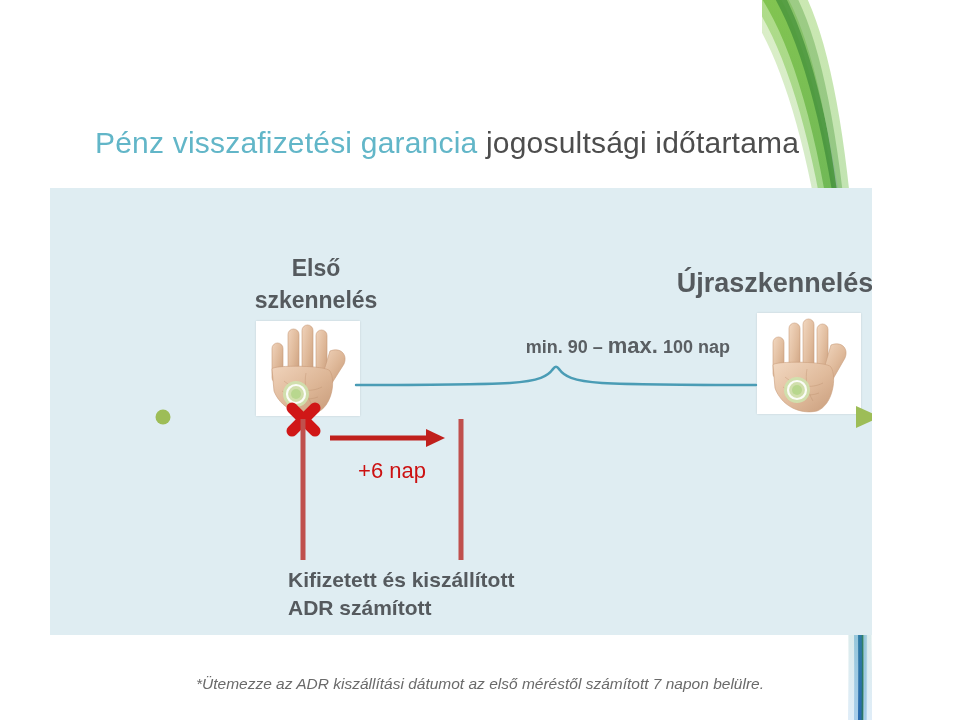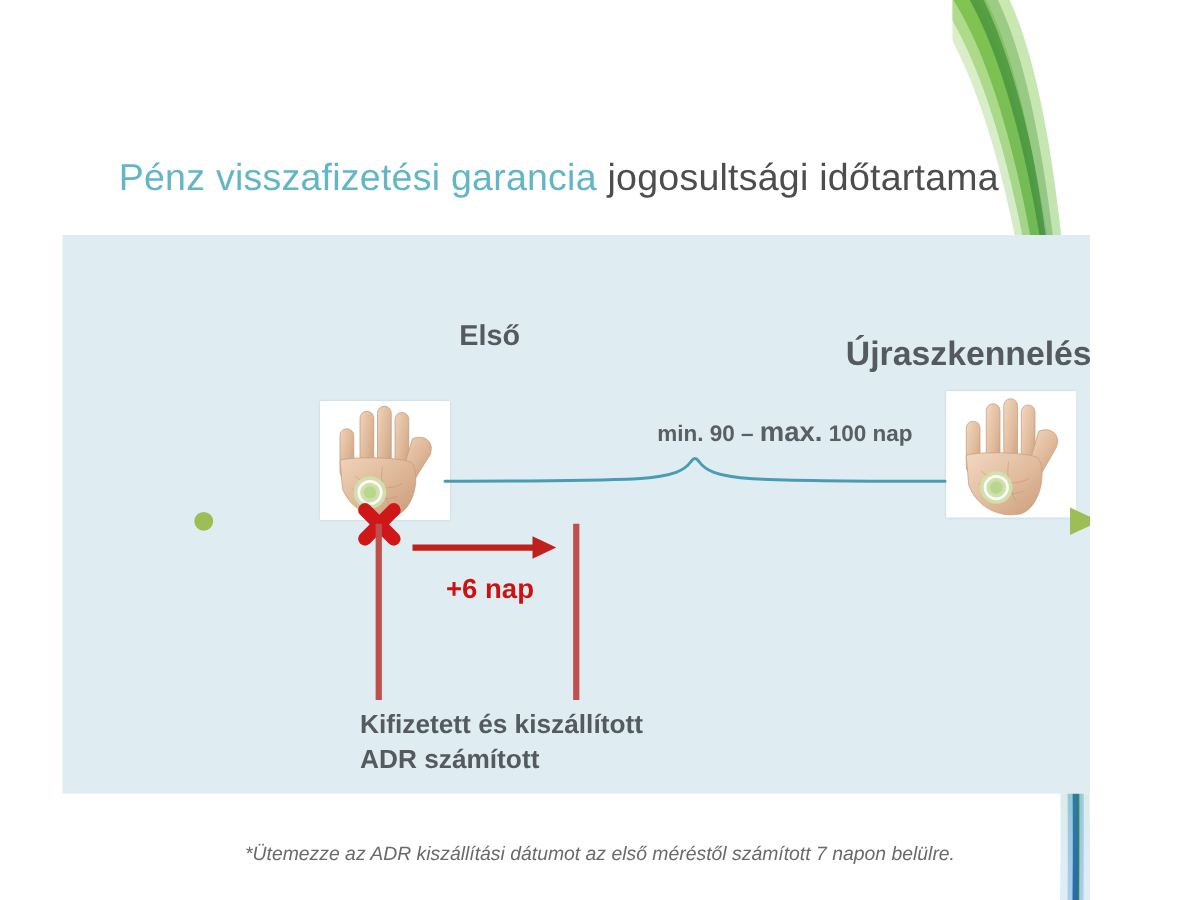--- a/index.html
+++ b/index.html
@@ -26,41 +26,41 @@
     position:absolute;left:50px;top:188px;width:840px;height:447px;
     background:#dfedf2;
   }
 
   
   .lbl{
     position:absolute;color:#555a5e;font-weight:bold;
     font-family:"Liberation Sans", sans-serif;
   }
   .lbl-first{
-    left:216px;top:252px;width:200px;text-align:right;
+    left:216px;top:252px;width:200px;text-align:center;
     font-size:23px;line-height:32px;
   }
   .lbl-second{
     left:660px;top:268px;width:230px;text-align:center;
     font-size:27px;line-height:30px;
   }
   .lbl-order{
     left:288px;top:566px;width:330px;text-align:left;
     font-size:21px;line-height:28px;
   }
 
   .range-lbl{
     position:absolute;left:400px;top:333px;width:330px;text-align:right;
     color:#5a5f63;font-size:18px;font-weight:bold;white-space:nowrap;
   }
   .range-lbl .big{font-size:22px;}
 
   .plus-lbl{
     position:absolute;left:312px;top:458px;width:160px;text-align:center;
-    color:#cc1111;font-weight:bold;font-size:22px;
+    color:#cc1111;font-weight:normal;font-size:22px;
   }
 
   .footnote{
     position:absolute;left:60px;top:675px;width:840px;text-align:center;
     color:#6a6a6a;font-style:italic;font-size:15.5px;white-space:nowrap;
   }
 
   
   .hand{
     position:absolute;background:#ffffff;
@@ -106,20 +106,21 @@
   </svg>
 
   <div class="title">
     <span class="accent">Pénz visszafizetési garancia</span><span class="plain"> jogosultsági időtartama</span>
   </div>
 
   <div class="panel"></div>
 
   <div class="lbl lbl-first">
     <div>Első</div>
+    <div>szkennelés</div>
   </div>
 
   <div class="lbl lbl-second">Újraszkennelés</div>
 
   <div class="range-lbl">
     <span>min. 90 – </span><span class="big">max.</span><span> 100 nap</span>
   </div>
 
   <div class="plus-lbl">+6 nap</div>
 

